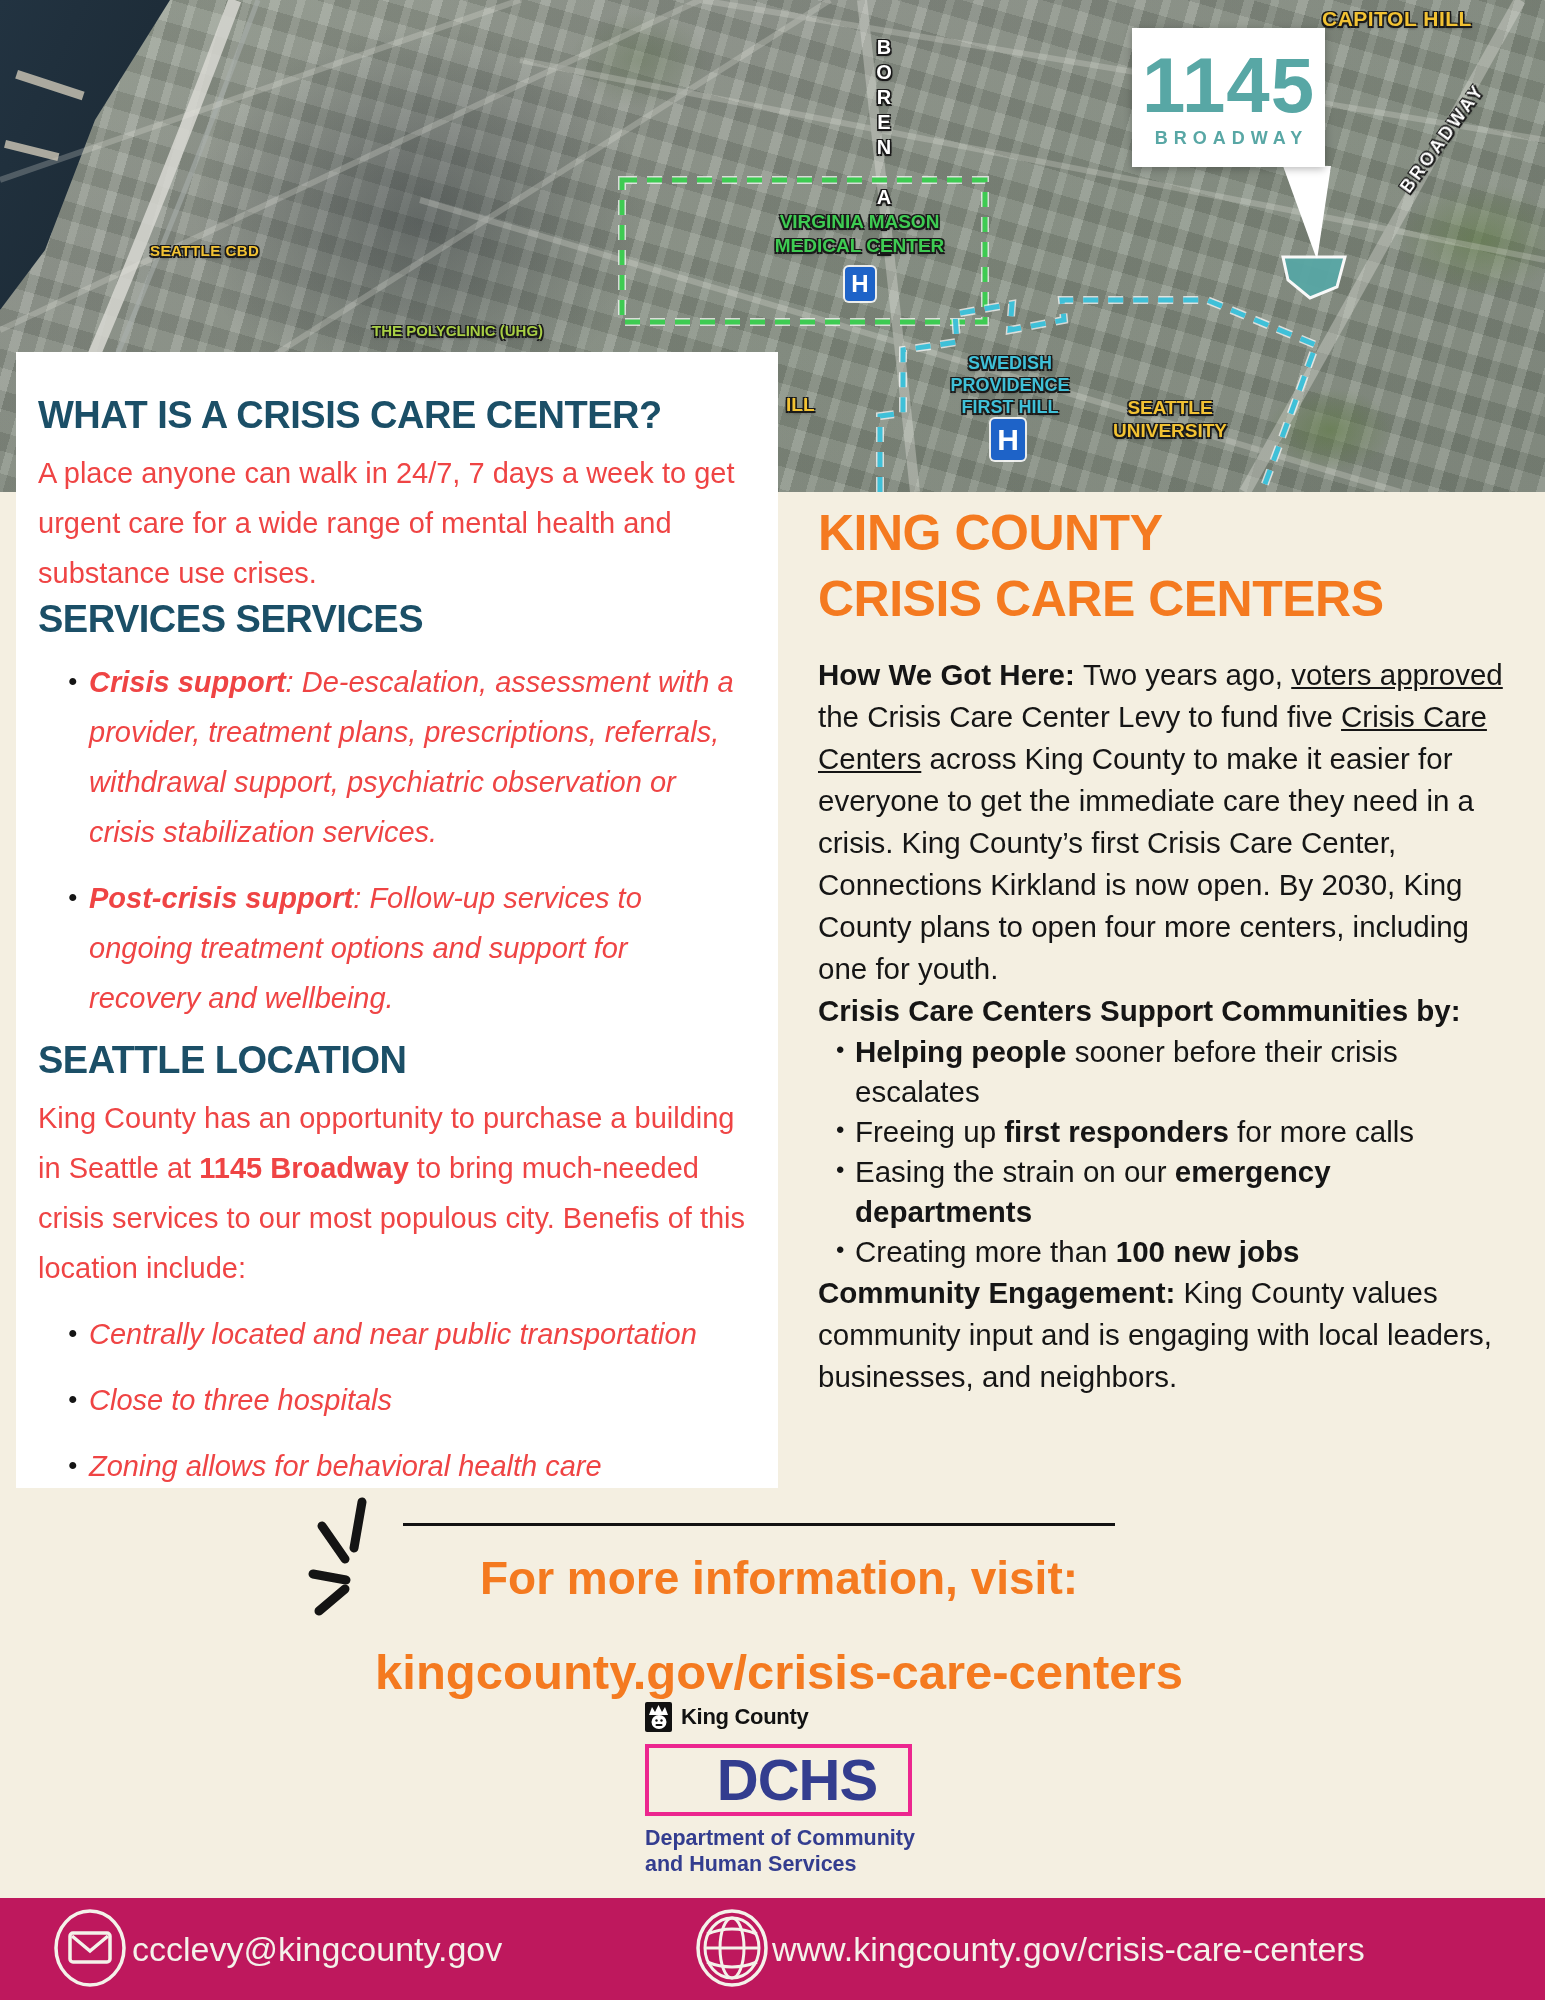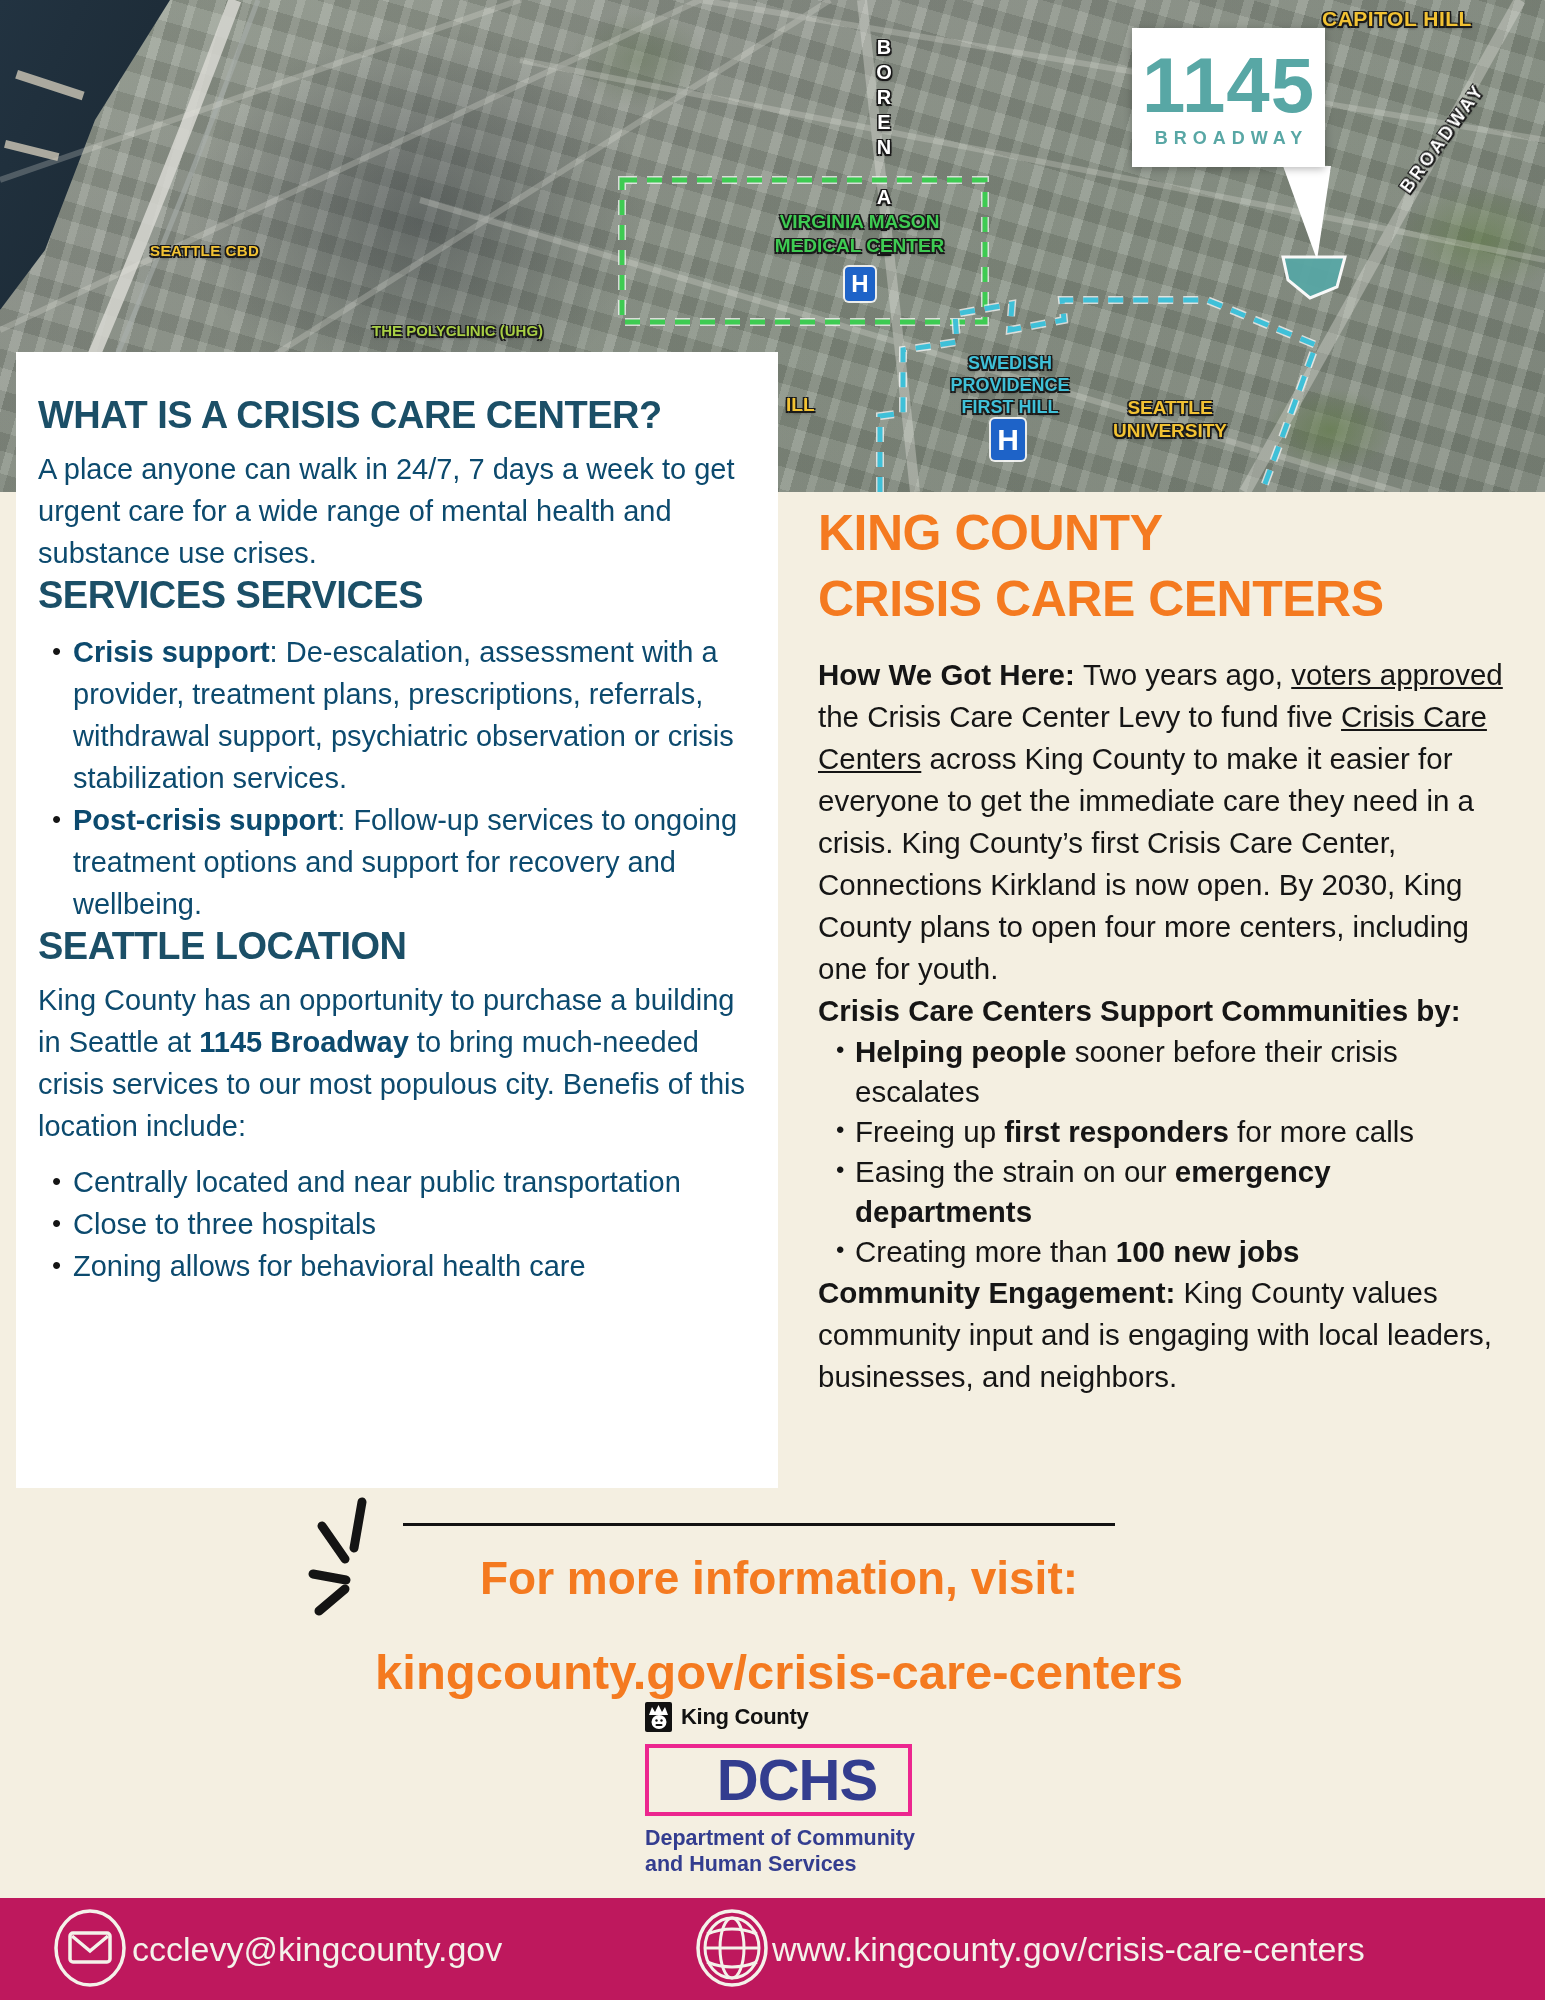--- a/index.html
+++ b/index.html
@@ -48,25 +48,25 @@
 
   .callout{position:absolute;left:1132px;top:28px;width:193px;height:139px;background:#fff;
     box-shadow:0 2px 8px rgba(0,0,0,.28);display:flex;flex-direction:column;align-items:center;justify-content:center;}
   .callout .num{color:#58a7a5;font-size:78px;font-weight:bold;line-height:1;letter-spacing:1px;}
   .callout .street{color:#58a7a5;font-size:18px;font-weight:bold;letter-spacing:6px;margin-top:4px;margin-right:-6px;}
 
   
   .card{position:absolute;left:16px;top:352px;width:762px;height:1136px;background:#fff;
     box-sizing:border-box;padding:42px 20px 0 22px;z-index:5;}
   .card h2{color:#1b4f67;font-size:38px;line-height:1.15;margin:0 0 10px 0;letter-spacing:-.5px;}
-  .card p,.card li{font-size:29px;line-height:42px;color:#0c4a6e;}
+  .card p,.card li{font-size:29px;line-height:50px;color:#ef4444;}
   .card p{margin:0;}
   .sec{margin-top:38px;}
   ul.blist{list-style:none;margin:14px 0 0 0;padding:0 0 0 35px;}
-  ul.blist li{position:relative;margin:0;}
+  ul.blist li{position:relative;margin:16px;font-style:italic;}
   ul.blist li::before{content:"\2022";position:absolute;left:-21px;top:-1px;font-size:26px;color:#151515;}
 
   .b{font-weight:bold;}
   .u{text-decoration:underline;}
 
   
   .rightcol{position:absolute;left:818px;top:500px;width:694px;}
   .rc-title{color:#f47a20;font-size:50px;font-weight:bold;line-height:66px;letter-spacing:-.5px;margin:0 0 22px 0;}
   .rightcol p,.rightcol li{font-size:29.5px;line-height:42px;color:#151515;}
   .rightcol p{margin:0;}

